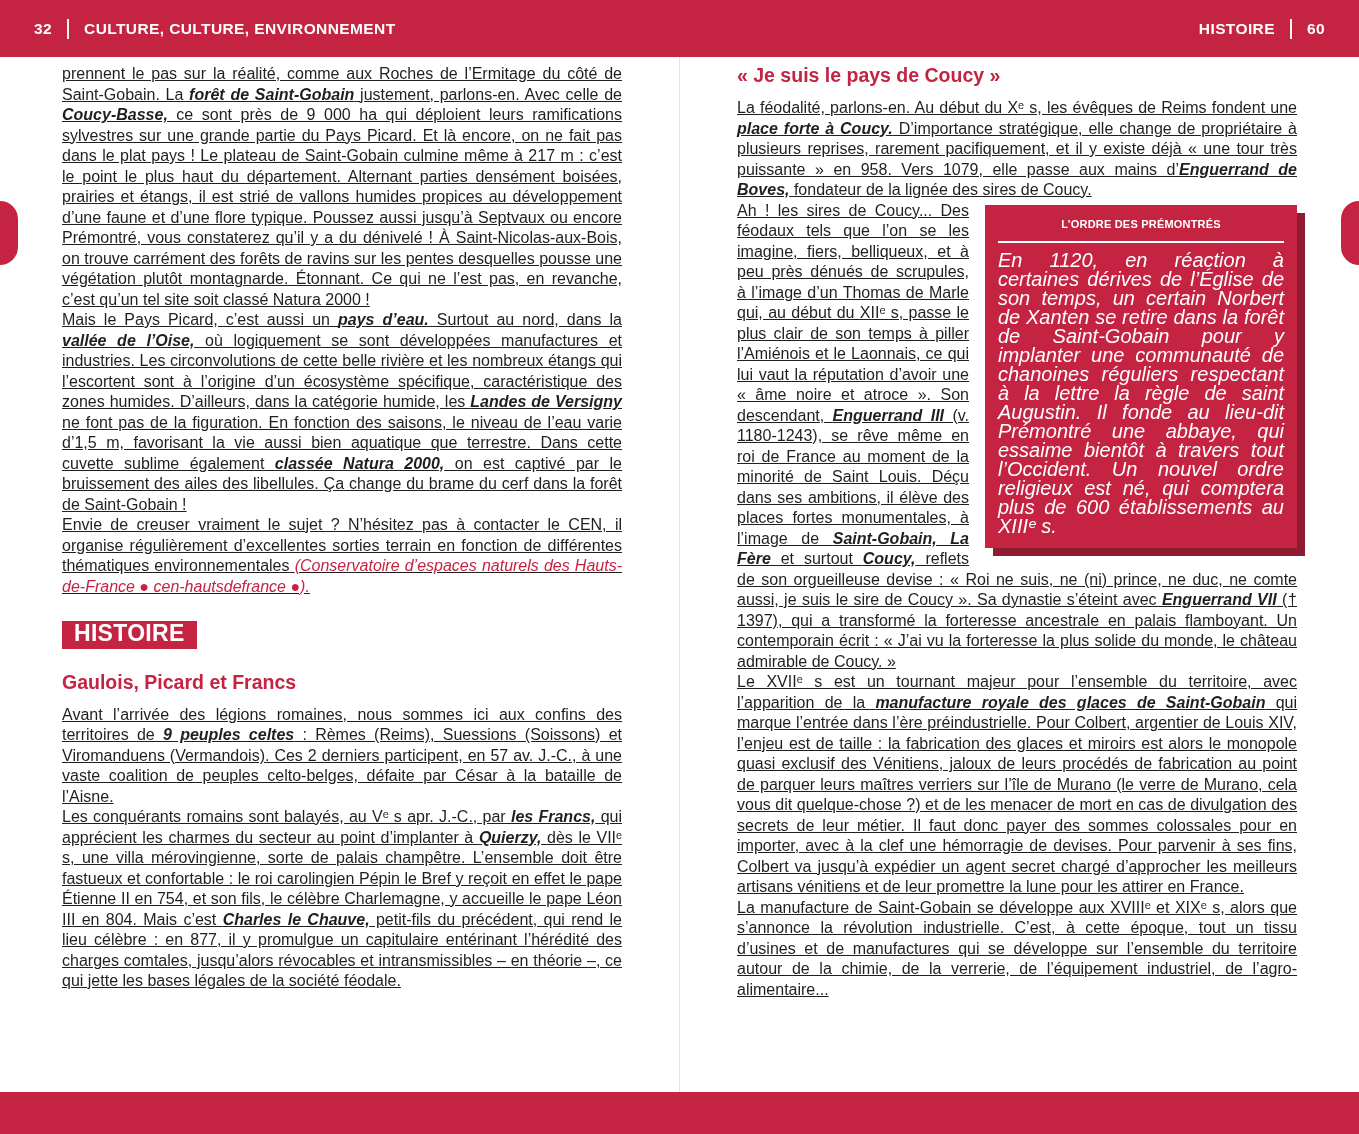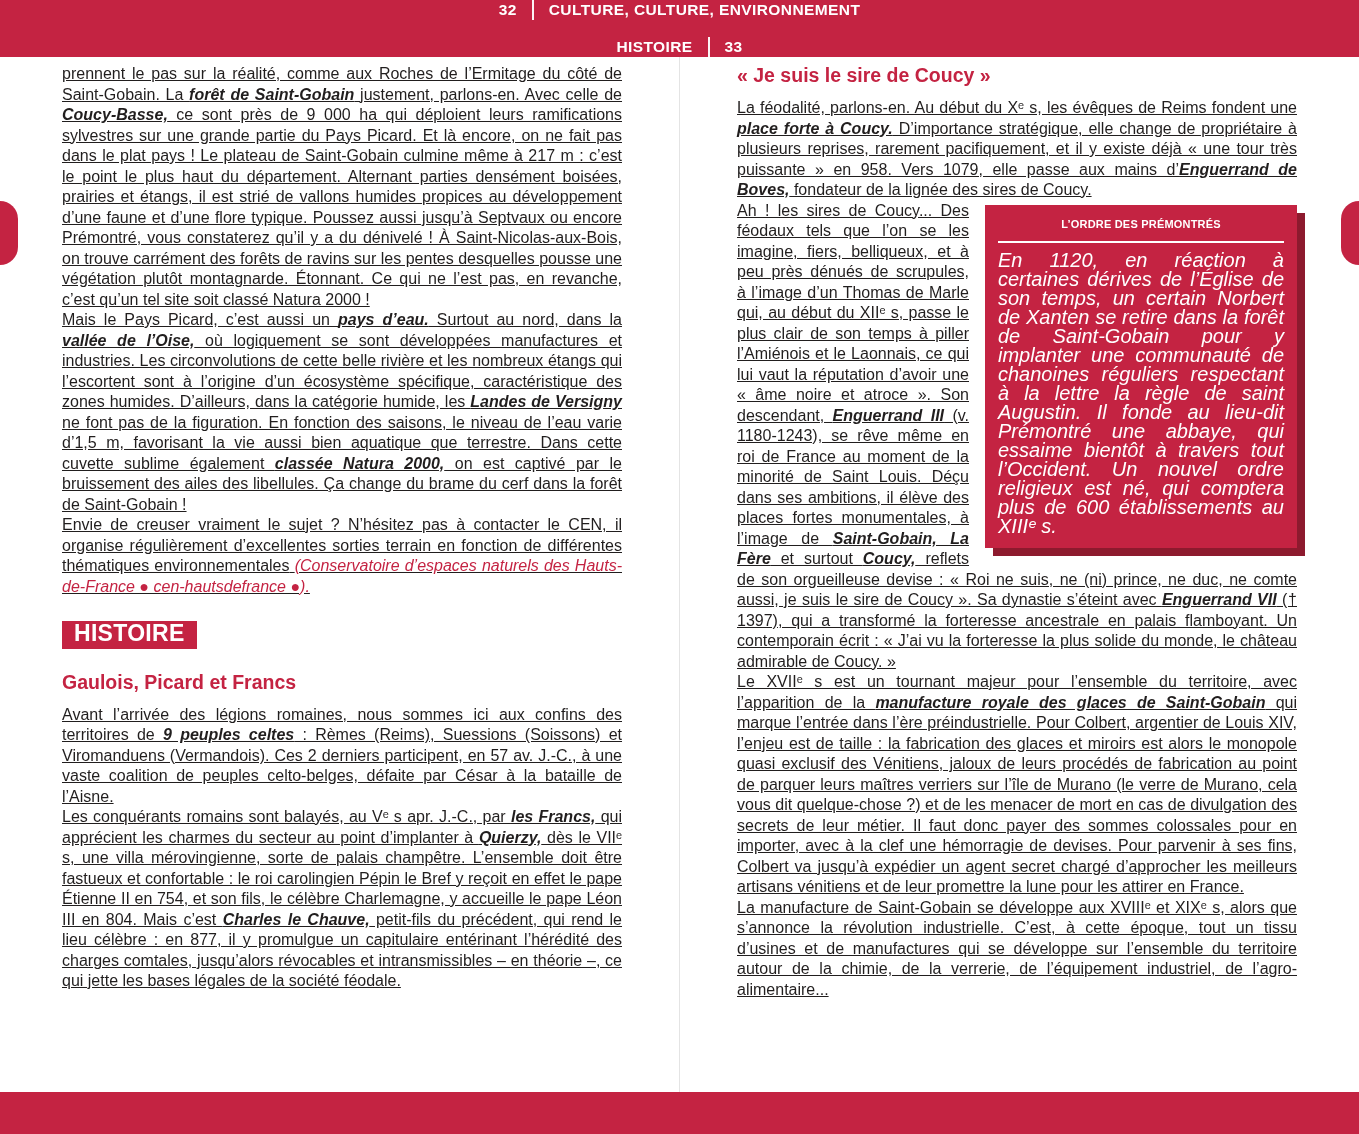--- a/index.html
+++ b/index.html
@@ -6,21 +6,21 @@
     --red:#c42342;
     --red-dark:#8d1a2e;
     --ink:#211e1e;
   }
   *{margin:0;padding:0;box-sizing:border-box;}
   html,body{width:1359px;height:1134px;}
   body{position:relative;background:#ffffff;font-family:"Liberation Sans",sans-serif;color:var(--ink);overflow:hidden;}
 
   .topbar{position:absolute;top:0;left:0;width:1359px;height:57px;background:var(--red);color:#fff;
           display:flex;align-items:center;justify-content:space-between;padding:0 34px;
-          font-weight:bold;font-size:15.5px;letter-spacing:.4px;flex-direction:column;}
+          font-weight:bold;font-size:15.5px;letter-spacing:.4px;}
   .topbar .grp{display:flex;align-items:center;gap:15px;}
   .vsep{width:2px;height:20px;background:rgba(255,255,255,.95);}
 
   .botbar{position:absolute;left:0;bottom:0;width:1359px;height:42px;background:var(--red);}
 
   .tab{position:absolute;width:18px;height:64px;background:var(--red);}
   .tab-left{left:0;top:201px;border-radius:0 32px 32px 0;}
   .tab-right{right:0;top:201px;border-radius:32px 0 0 32px;}
 
   .gutter{position:absolute;left:679px;top:57px;bottom:42px;width:1px;background:#e4e4e4;}
@@ -50,42 +50,42 @@
 
 <header class="topbar">
   <div class="grp">
     <span>32</span>
     <span class="vsep"></span>
     <span>CULTURE, CULTURE, ENVIRONNEMENT</span>
   </div>
   <div class="grp">
     <span>HISTOIRE</span>
     <span class="vsep"></span>
-    <span>33</span>
+    <span>60</span>
   </div>
 </header>
 
 <div class="tab tab-left"></div>
 <div class="tab tab-right"></div>
 <div class="gutter"></div>
 
 <section class="page page-left">
   <p class="body">prennent le pas sur la réalité, comme aux Roches de l’Ermitage du côté de Saint-Gobain. La <b><i>forêt de Saint-Gobain</i></b> justement, parlons-en. Avec celle de <b><i>Coucy-Basse,</i></b> ce sont près de 9 000 ha qui déploient leurs ramifications sylvestres sur une grande partie du Pays Picard. Et là encore, on ne fait pas dans le plat pays ! Le plateau de Saint-Gobain culmine même à 217 m : c’est le point le plus haut du département. Alternant parties densément boisées, prairies et étangs, il est strié de vallons humides propices au développement d’une faune et d’une flore typique. Poussez aussi jusqu’à Septvaux ou encore Prémontré, vous constaterez qu’il y a du dénivelé ! À Saint-Nicolas-aux-Bois, on trouve carrément des forêts de ravins sur les pentes desquelles pousse une végétation plutôt montagnarde. Étonnant. Ce qui ne l’est pas, en revanche, c’est qu’un tel site soit classé Natura 2000 !</p>
   <p class="body">Mais le Pays Picard, c’est aussi un <b><i>pays d’eau.</i></b> Surtout au nord, dans la <b><i>vallée de l’Oise,</i></b> où logiquement se sont développées manufactures et industries. Les circonvolutions de cette belle rivière et les nombreux étangs qui l’escortent sont à l’origine d’un écosystème spécifique, caractéristique des zones humides. D’ailleurs, dans la catégorie humide, les <b><i>Landes de Versigny</i></b> ne font pas de la figuration. En fonction des saisons, le niveau de l’eau varie d’1,5 m, favorisant la vie aussi bien aquatique que terrestre. Dans cette cuvette sublime également <b><i>classée Natura 2000,</i></b> on est captivé par le bruissement des ailes des libellules. Ça change du brame du cerf dans la forêt de Saint-Gobain !</p>
   <p class="body"><span>Envie de creuser vraiment le sujet ? N’hésitez pas à contacter le CEN, il organise régulièrement d’excellentes sorties terrain en fonction de différentes thématiques environnementales</span> <span class="red-note">(Conservatoire d’espaces naturels des Hauts-de-France ● cen-hautsdefrance ●).</span></p>
   <div class="banner-wrap">
     <span class="banner">HISTOIRE</span>
   </div>
   <h3 class="redhead">Gaulois, Picard et Francs</h3>
   <p class="body">Avant l’arrivée des légions romaines, nous sommes ici aux confins des territoires de <b><i>9 peuples celtes</i></b> : Rèmes (Reims), Suessions (Soissons) et Viromanduens (Vermandois). Ces 2 derniers participent, en 57 av. J.-C., à une vaste coalition de peuples celto-belges, défaite par César à la bataille de l’Aisne.</p>
   <p class="body">Les conquérants romains sont balayés, au Vᵉ s apr. J.-C., par <b><i>les Francs,</i></b> qui apprécient les charmes du secteur au point d’implanter à <b><i>Quierzy,</i></b> dès le VIIᵉ s, une villa mérovingienne, sorte de palais champêtre. L’ensemble doit être fastueux et confortable : le roi carolingien Pépin le Bref y reçoit en effet le pape Étienne II en 754, et son fils, le célèbre Charlemagne, y accueille le pape Léon III en 804. Mais c’est <b><i>Charles le Chauve,</i></b> petit-fils du précédent, qui rend le lieu célèbre : en 877, il y promulgue un capitulaire entérinant l’hérédité des charges comtales, jusqu’alors révocables et intransmissibles – en théorie –, ce qui jette les bases légales de la société féodale.</p>
 </section>
 
 <section class="page page-right">
-  <h3 class="redhead">« Je suis le sire de Coucy »</h3>
+  <h3 class="redhead">« Je suis le pays de Coucy »</h3>
   <p class="body">La féodalité, parlons-en. Au début du Xᵉ s, les évêques de Reims fondent une <b><i>place forte à Coucy.</i></b> D’importance stratégique, elle change de propriétaire à plusieurs reprises, rarement pacifiquement, et il y existe déjà « une tour très puissante » en 958. Vers 1079, elle passe aux mains d’<b><i>Enguerrand de Boves,</i></b> fondateur de la lignée des sires de Coucy.</p>
   <div>
     <aside class="infobox">
       <div class="infobox-title">L’ORDRE DES PRÉMONTRÉS</div>
       <div class="infobox-body">En 1120, en réaction à certaines dérives de l’Église de son temps, un certain Norbert de Xanten se retire dans la forêt de Saint-Gobain pour y implanter une communauté de chanoines réguliers respectant à la lettre la règle de saint Augustin. Il fonde au lieu-dit Prémontré une abbaye, qui essaime bientôt à travers tout l’Occident. Un nouvel ordre religieux est né, qui comptera plus de 600 établissements au XIIIᵉ s.</div>
     </aside>
     <p class="body">Ah ! les sires de Coucy... Des féodaux tels que l’on se les imagine, fiers, belliqueux, et à peu près dénués de scrupules, à l’image d’un Thomas de Marle qui, au début du XIIᵉ s, passe le plus clair de son temps à piller l’Amiénois et le Laonnais, ce qui lui vaut la réputation d’avoir une « âme noire et atroce ». Son descendant, <b><i>Enguerrand III</i></b> (v. 1180-1243), se rêve même en roi de France au moment de la minorité de Saint Louis. Déçu dans ses ambitions, il élève des places fortes monumentales, à l’image de <b><i>Saint-Gobain, La Fère</i></b> et surtout <b><i>Coucy,</i></b> reflets de son orgueilleuse devise : « Roi ne suis, ne (ni) prince, ne duc, ne comte aussi, je suis le sire de Coucy ». Sa dynastie s’éteint avec <b><i>Enguerrand VII</i></b> († 1397), qui a transformé la forteresse ancestrale en palais flamboyant. Un contemporain écrit : « J’ai vu la forteresse la plus solide du monde, le château admirable de Coucy. »</p>
     <div class="clear"></div>
   </div>
   <p class="body">Le XVIIᵉ s est un tournant majeur pour l’ensemble du territoire, avec l’apparition de la <b><i>manufacture royale des glaces de Saint-Gobain</i></b> qui marque l’entrée dans l’ère préindustrielle. Pour Colbert, argentier de Louis XIV, l’enjeu est de taille : la fabrication des glaces et miroirs est alors le monopole quasi exclusif des Vénitiens, jaloux de leurs procédés de fabrication au point de parquer leurs maîtres verriers sur l’île de Murano (le verre de Murano, cela vous dit quelque-chose ?) et de les menacer de mort en cas de divulgation des secrets de leur métier. Il faut donc payer des sommes colossales pour en importer, avec à la clef une hémorragie de devises. Pour parvenir à ses fins, Colbert va jusqu’à expédier un agent secret chargé d’approcher les meilleurs artisans vénitiens et de leur promettre la lune pour les attirer en France.</p>

